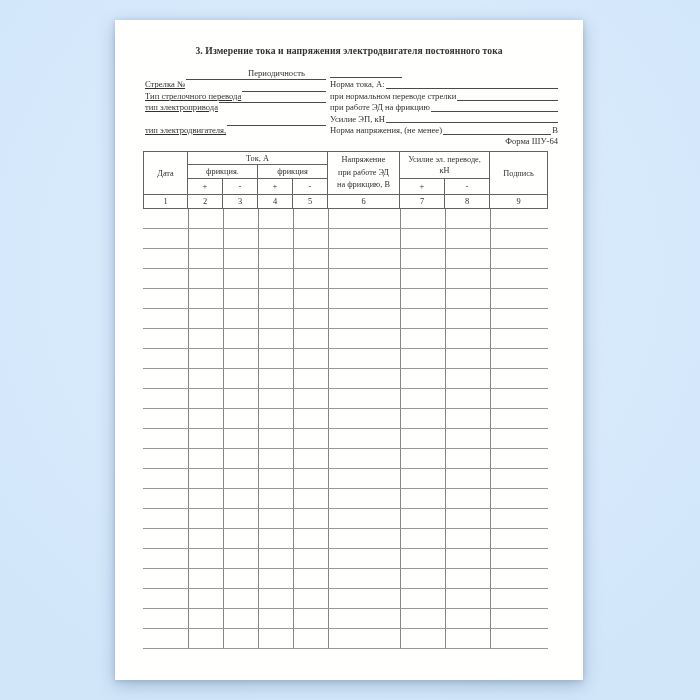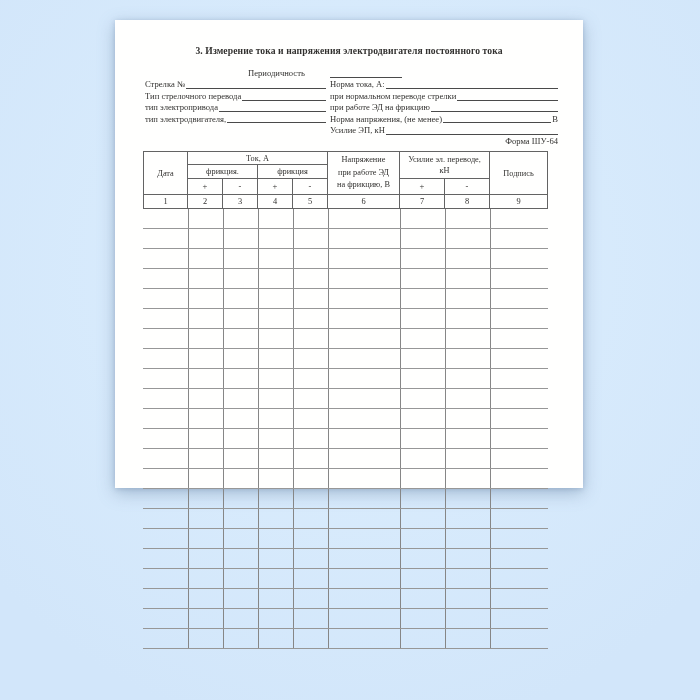--- a/index.html
+++ b/index.html
@@ -14,36 +14,36 @@
   }
   *{margin:0;padding:0;box-sizing:border-box;}
   html,body{width:700px;height:700px;overflow:hidden;}
   body{
     background:radial-gradient(circle at 50% 38%, var(--bg1) 0%, var(--bg2) 85%);
     font-family:"Liberation Serif","DejaVu Serif",serif;
     color:var(--ink);
     position:relative;
   }
   .paper{
-    position:absolute;left:115px;top:20px;width:468px;height:468px;
+    position:absolute;left:115px;top:20px;width:468px;height:660px;
     background:var(--paper);
     box-shadow:0 5px 16px rgba(96,124,156,.42), 0 1px 5px rgba(96,124,156,.30);
   }
   .doc-title{
     position:absolute;top:25px;left:20px;right:20px;
     text-align:center;font-weight:bold;font-size:9.6px;line-height:12px;
     letter-spacing:.1px;
   }
   
   .fields{
     position:absolute;left:30px;top:48px;width:413px;
     font-size:8.6px;line-height:11.4px;
   }
   .frow{display:flex;align-items:flex-end;height:11.4px;}
-  .frow .half-l{width:181px;margin-right:4px;display:flex;align-items:flex-end;}
+  .frow .half-l{width:181px;margin-right:4px;display:flex;align-items:flex-start;text-decoration:underline;}
   .frow .half-r{flex:1;display:flex;align-items:flex-end;}
   .lbl{white-space:nowrap;}
   .fill{flex:1;border-bottom:1px solid var(--fill);margin:0 0 1.5px 1px;min-width:6px;}
   .prow{margin-left:103px;width:154px;display:flex;align-items:flex-end;height:11.4px;gap:24px;}
   .suffix{margin-left:1px;}
   .form-code{height:11.4px;line-height:11.4px;text-align:right;margin-top:0;}
   
   .tbl{position:absolute;left:28px;top:131px;width:405px;}
   .thead{
     display:grid;width:405px;
@@ -125,36 +125,36 @@
         <span class="lbl">тип электропривода</span>
         <span class="fill"></span>
       </span>
       <span class="half-r">
         <span class="lbl">при работе ЭД на фрикцию</span>
         <span class="fill"></span>
       </span>
     </div>
 
     <div class="frow">
-      <span class="half-l">
-        <span class="lbl">тип электродвигателя,</span>
-        <span class="fill"></span>
-      </span>
-      <span class="half-r">
-        <span class="lbl">Норма напряжения, (не менее)</span>
-        <span class="fill"></span>
-        <span class="suffix lbl">В</span>
-      </span>
-    </div>
-
-    <div class="frow">
       <span class="half-l"></span>
       <span class="half-r">
         <span class="lbl">Усилие ЭП, кН</span>
         <span class="fill"></span>
+      </span>
+    </div>
+
+    <div class="frow">
+      <span class="half-l">
+        <span class="lbl">тип электродвигателя,</span>
+        <span class="fill"></span>
+      </span>
+      <span class="half-r">
+        <span class="lbl">Норма напряжения, (не менее)</span>
+        <span class="fill"></span>
+        <span class="suffix lbl">В</span>
       </span>
     </div>
 
     <div class="form-code">Форма ШУ-64</div>
   </div>
 
   <div class="tbl">
     <div class="thead">
       <div class="hc c-date br bb">Дата</div>
       <div class="hc c-tok br bb">Ток, А</div>

